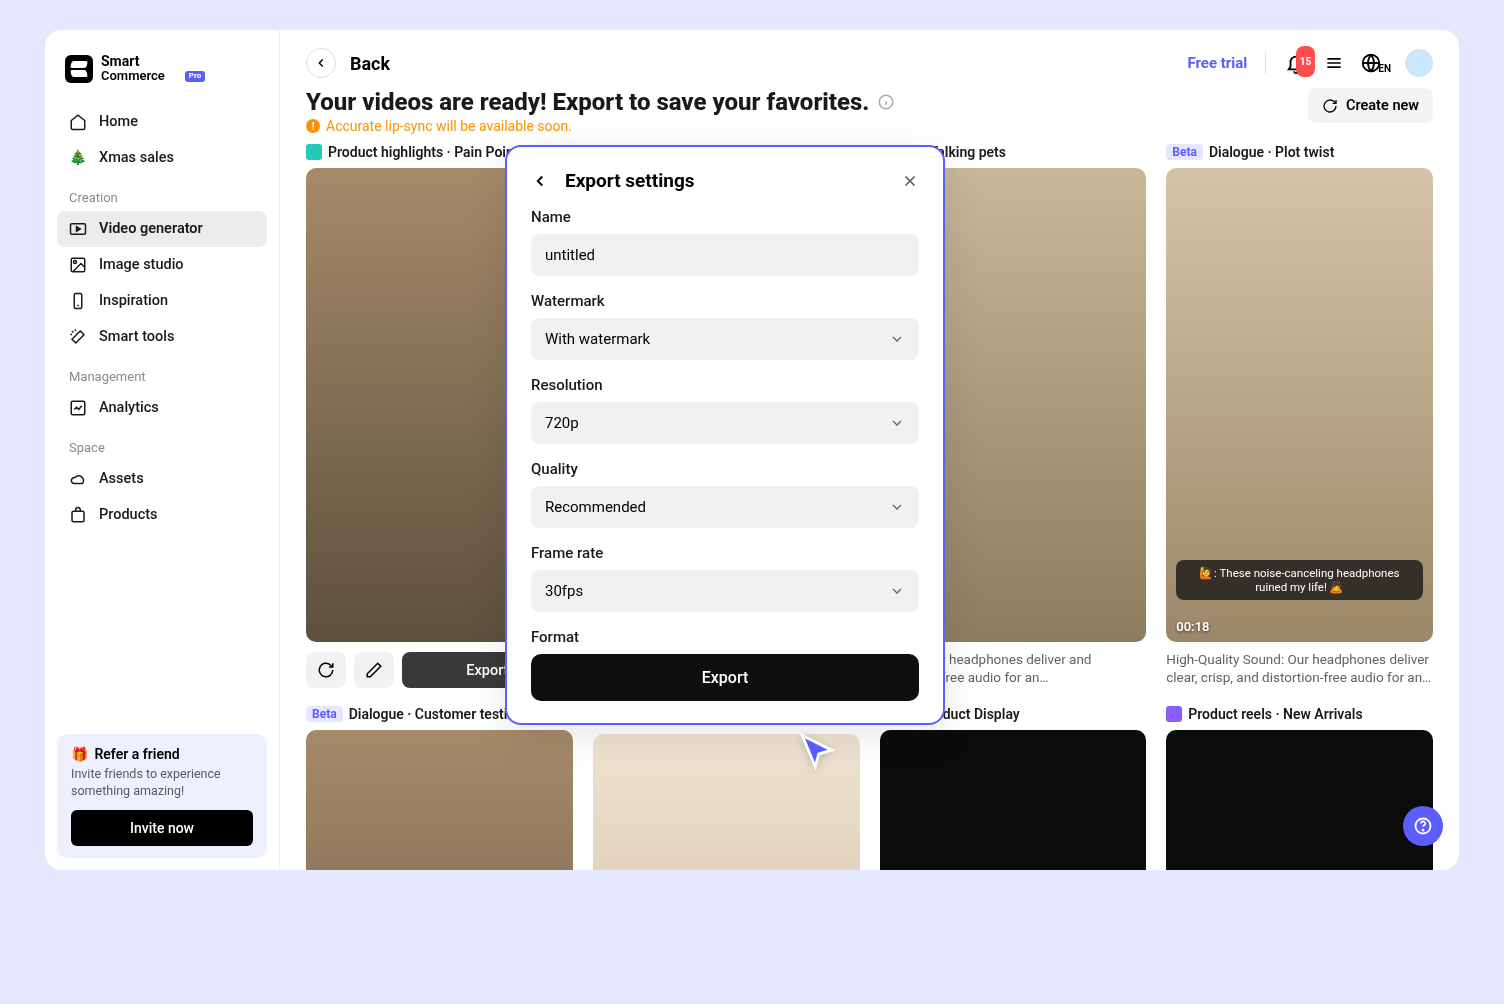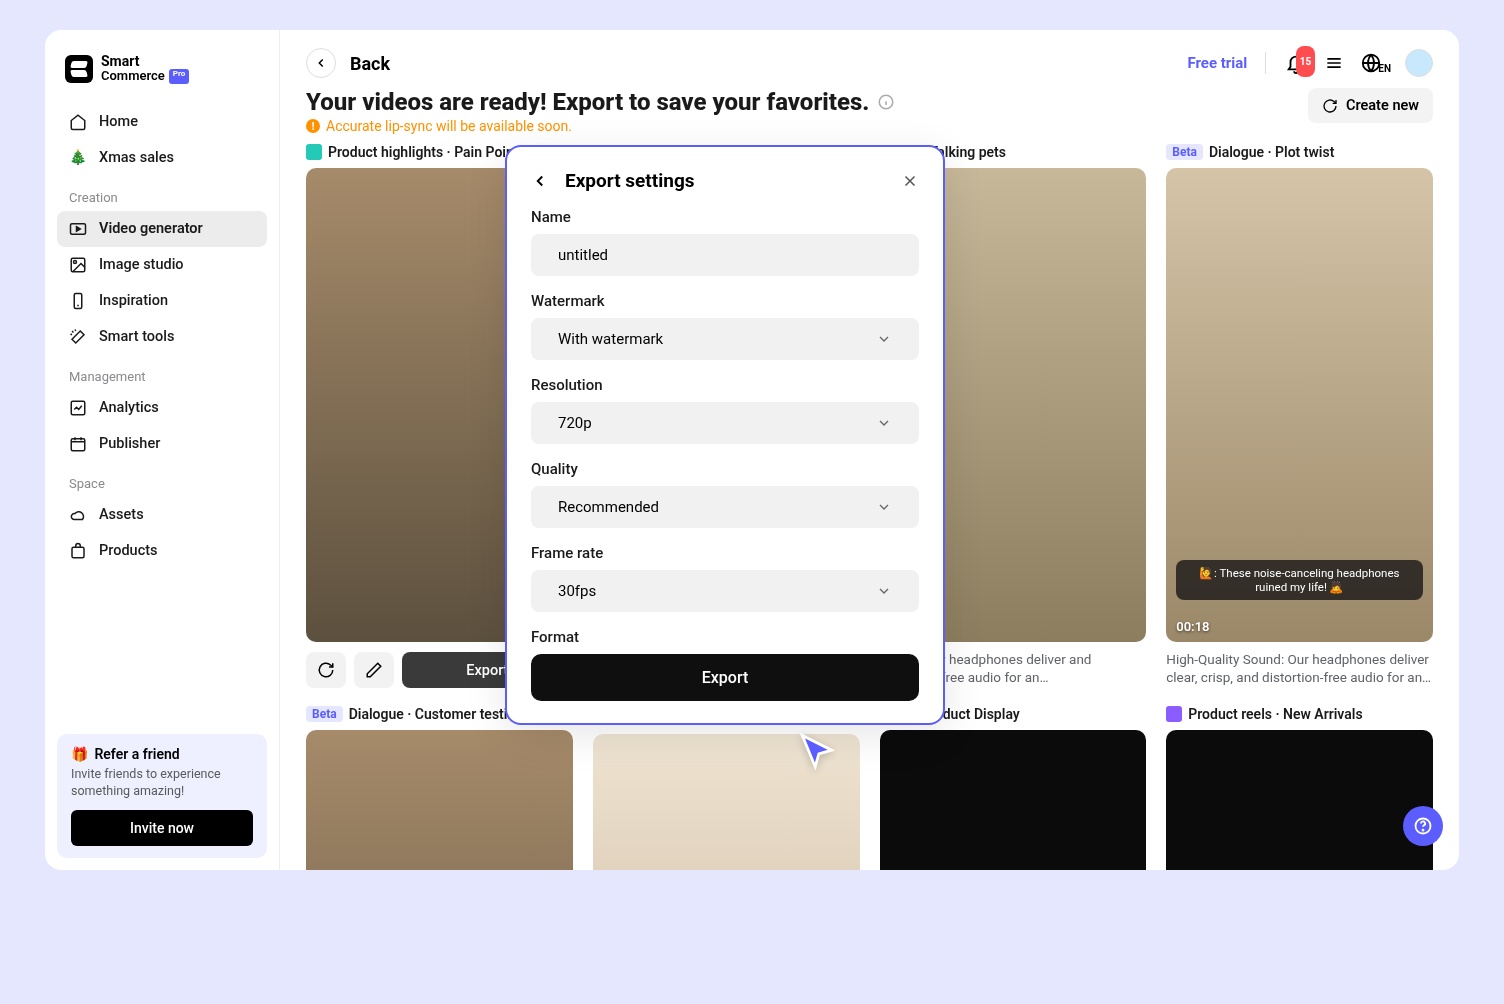--- a/index.html
+++ b/index.html
@@ -8,21 +8,21 @@
 
 
 .sidebar { width:235px; border-right:1px solid #eee; display:flex; flex-direction:column; }
 .logo { display:flex; align-items:center; gap:8px; padding:24px 20px 16px; }
 .logo-icon { width:28px; height:28px; background:#000; border-radius:6px; position:relative; }
 .logo-icon::before, .logo-icon::after { content:""; position:absolute; background:#fff; }
 .logo-icon::before { top:6px; left:6px; right:6px; height:7px; border-radius:2px; transform:skewX(-15deg); }
 .logo-icon::after { bottom:6px; left:6px; right:6px; height:7px; border-radius:2px; transform:skewX(15deg); }
 .logo-text { display:flex; flex-direction:column; line-height:1.1; }
 .logo-text .l1 { font-size:14px; font-weight:700; }
-.logo-text .l2 { font-size:13px; font-weight:600; display:flex; gap:4px; }
+.logo-text .l2 { font-size:13px; font-weight:600; display:flex; align-items:center; gap:20px; }
 .pro-badge { background:#5B5DFF; color:#fff; font-size:8px; font-weight:700; padding:1px 4px; border-radius:3px; }
 
 .nav { padding:4px 12px; flex:1; overflow:auto; }
 .nav-item { display:flex; align-items:center; gap:12px; padding:9px 12px; border-radius:8px; font-size:14.5px; font-weight:500; cursor:pointer; color:#1a1a1a; }
 .nav-item.active { background:#ececed; font-weight:600; }
 .nav-section { font-size:13px; color:#8a8a8f; padding:14px 12px 6px; }
 .nav-icon { width:18px; height:18px; display:flex; align-items:center; justify-content:center; }
 
 .invite-card { margin:12px; background:#EEF0FF; border-radius:10px; padding:12px 14px; }
 .invite-title { font-size:14px; font-weight:600; display:flex; align-items:center; gap:6px; }
@@ -62,21 +62,21 @@
 .export-btn { flex:1; border:none; background:#3a3a3b; color:#fff; border-radius:8px; font-size:14.5px; font-weight:500; cursor:pointer; }
 .card-desc { font-size:13.5px; color:#60636a; line-height:1.35; height:2.7em; overflow:hidden; }
 
 
 .modal { position:absolute; left:460px; top:115px; width:440px; background:#fff; border:2.5px solid #5B5DFF; border-radius:16px; padding:22px 24px; box-shadow:0 10px 40px rgba(0,0,0,.1); z-index:10; }
 .modal-head { display:flex; align-items:center; gap:16px; margin-bottom:16px; }
 .modal-back { font-size:18px; cursor:pointer; background:none; border:none; font-weight:700; }
 .modal-title { font-size:19px; font-weight:700; flex:1; }
 .modal-close { font-size:18px; cursor:pointer; color:#555; background:none; border:none; }
 .field-label { font-size:15px; font-weight:500; color:#1a1a1a; margin-bottom:8px; }
-.field { background:#f1f1f2; border:none; border-radius:8px; padding:12px 27px; font-size:15px; width:100%; margin-bottom:16px; display:flex; align-items:center; justify-content:space-between; }
+.field { background:#f1f1f2; border:none; border-radius:8px; padding:12px 14px; font-size:15px; width:100%; margin-bottom:16px; display:flex; align-items:center; justify-content:space-between; }
 .field input { background:none; border:none; font-size:15px; width:100%; outline:none; }
 .field .chev { color:#666; }
 .modal-export { background:#0f0f0f; color:#fff; border:none; border-radius:10px; width:100%; padding:14px; font-size:16px; font-weight:500; cursor:pointer; }
 .cursor { position:absolute; left:750px; top:700px; z-index:20; }
 .cursor svg { width:44px; height:44px; filter:drop-shadow(0 2px 4px rgba(0,0,0,.2)); }
 
 .help-fab { position:absolute; right:16px; bottom:24px; width:40px; height:40px; border-radius:50%; background:#5B5DFF; color:#fff; display:flex; align-items:center; justify-content:center; font-size:20px; font-weight:700; cursor:pointer; z-index:5; }
 
 
 .th-a{background:linear-gradient(180deg,#A68B6A 0%,#5C503E 100%);}
@@ -160,29 +160,20 @@
 
       <div class="nav-section">Management</div>
       <div class="nav-item">
         <span class="nav-icon">
             <svg viewBox="0 0 24 24" width="18" height="18" fill="none" stroke="currentColor" stroke-width="2">
               <rect x="3" y="3" width="18" height="18" rx="2"></rect>
               <path d="M7 14l3-3 3 3 4-5"></path>
             </svg>
           </span>
         <span>Analytics</span>
-      </div>
-      <div class="nav-item">
-        <span class="nav-icon">
-            <svg viewBox="0 0 24 24" width="18" height="18" fill="none" stroke="currentColor" stroke-width="2">
-              <rect x="3" y="5" width="18" height="16" rx="2"></rect>
-              <path d="M3 9h18M8 3v4M16 3v4"></path>
-            </svg>
-          </span>
-        <span>Publisher</span>
       </div>
 
       <div class="nav-section">Space</div>
       <div class="nav-item">
         <span class="nav-icon">
             <svg viewBox="0 0 24 24" width="18" height="18" fill="none" stroke="currentColor" stroke-width="2">
               <path d="M18 18H7a4 4 0 1 1 1-7.9A5 5 0 1 1 18 18z"></path>
             </svg>
           </span>
         <span>Assets</span>

